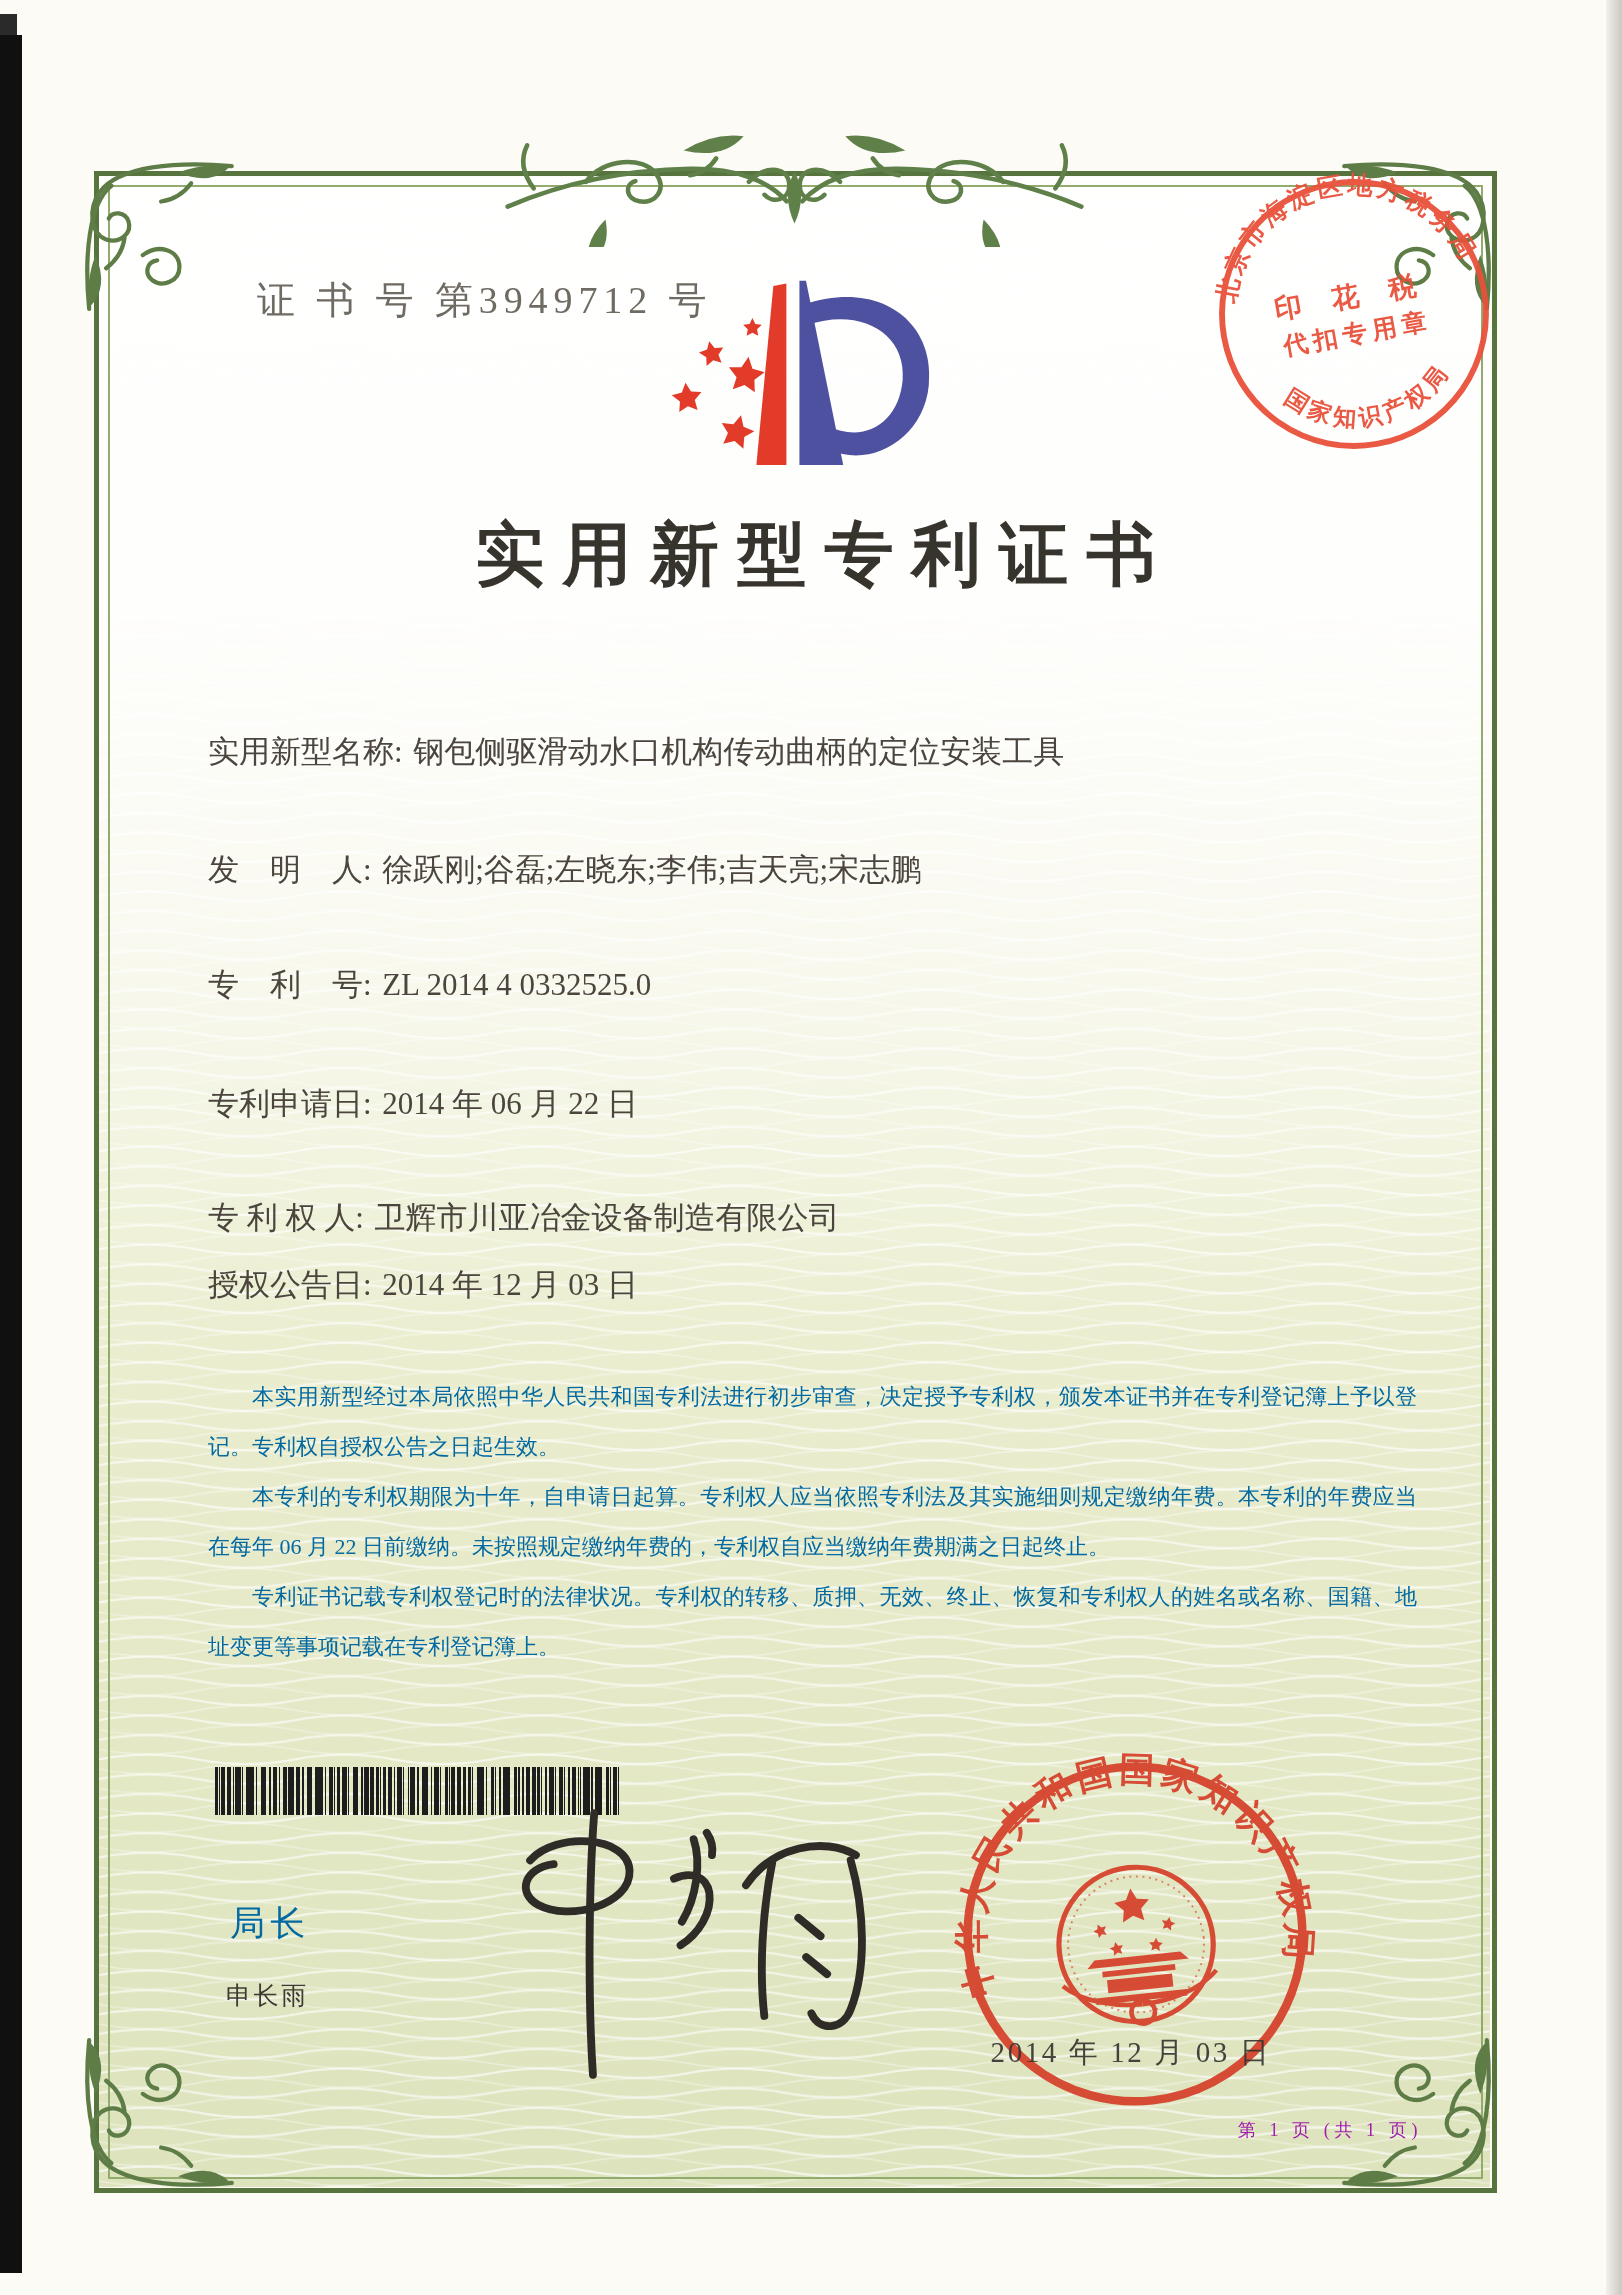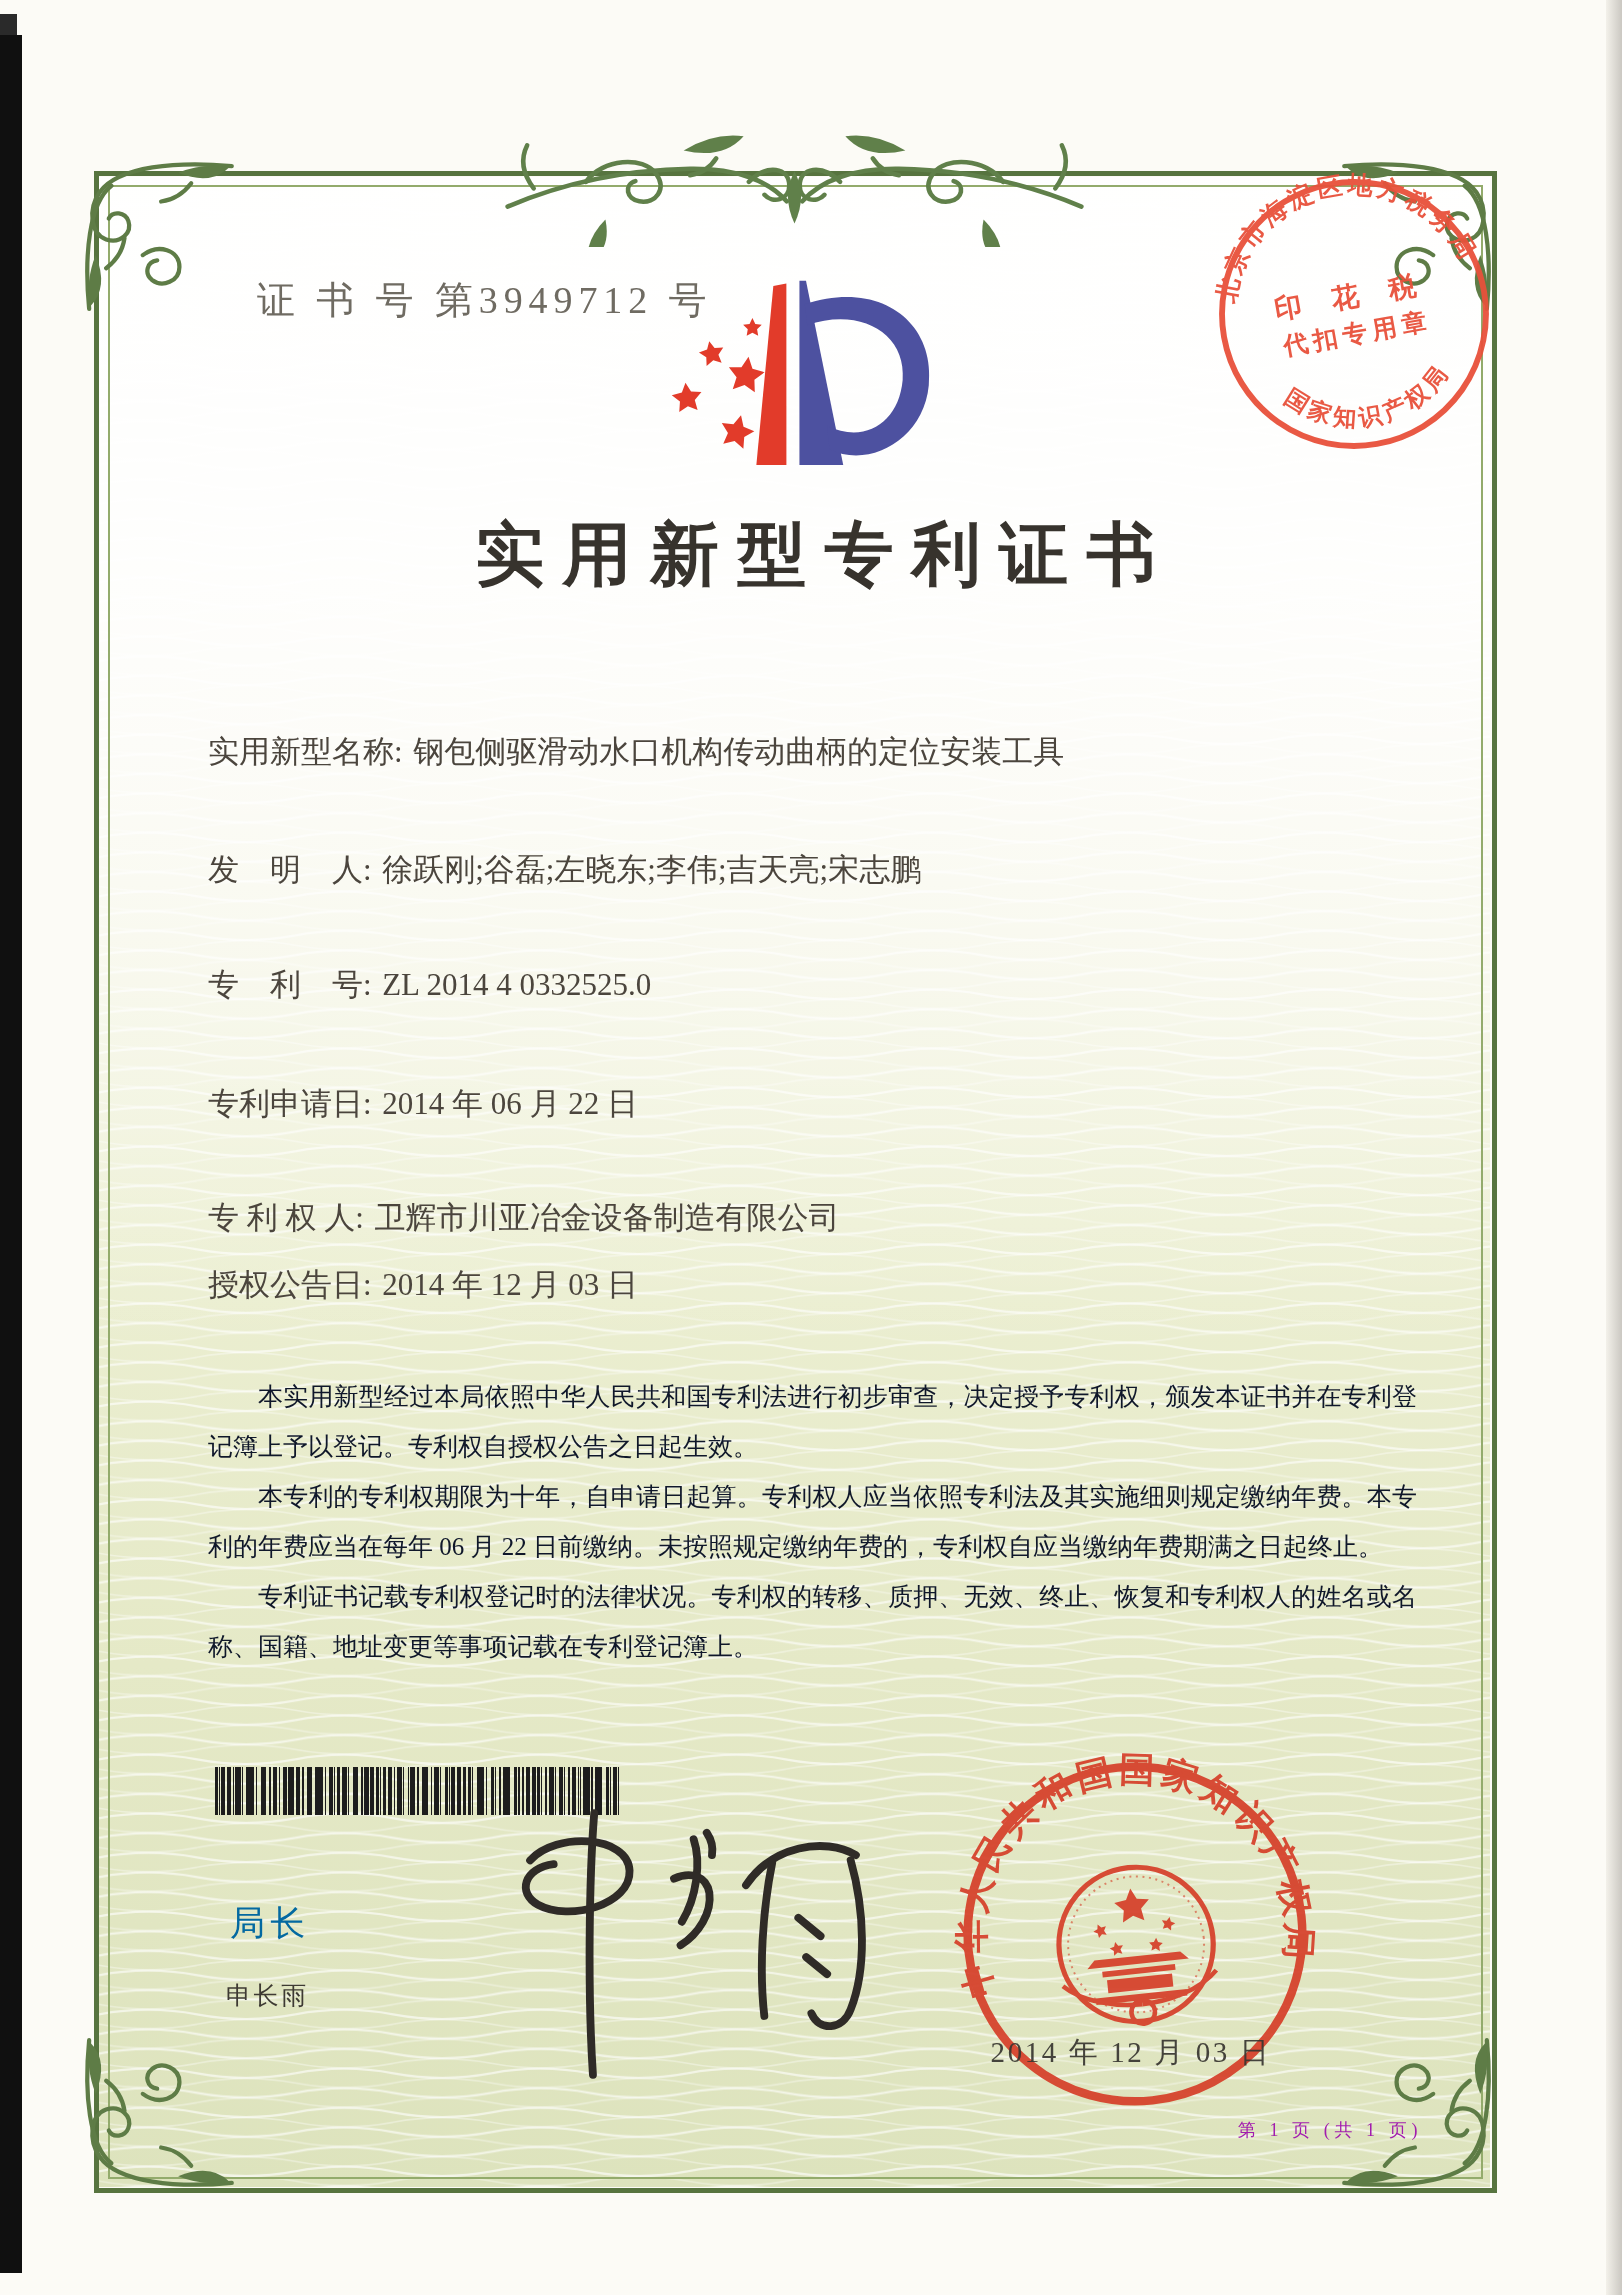--- a/index.html
+++ b/index.html
@@ -21,22 +21,22 @@
   .frame-inner{position:absolute;left:9.2px;top:9.2px;right:9.2px;bottom:9.2px;border:2px solid #93ab6c;}
   .ornament{position:absolute;z-index:4;}
   
   .cert-no{position:absolute;left:229px;top:275px;z-index:10;font-size:38px;letter-spacing:5.9px;color:#6f6b62;margin-left:28px;}
   .logo{position:absolute;left:644px;top:269px;z-index:10;}
   .tax-stamp{position:absolute;left:1207px;top:167px;z-index:20;}
   .title-wrap{position:absolute;left:94px;top:509px;width:1403px;z-index:10;text-align:center;transform:translateX(29px);}
   .title{font-size:69px;font-weight:700;letter-spacing:18.3px;color:#37332d;}
   .field{position:absolute;left:208px;z-index:10;font-size:31px;color:#4b453d;white-space:nowrap;}
   .field .fvalue{margin-left:10.5px;margin-top:39px;}
-  .paras{position:absolute;left:208px;top:1372px;width:1209px;z-index:10;font-size:25px;
-         line-height:50px;color:#0f172a;text-align:justify;}
+  .paras{position:absolute;left:208px;top:1372px;width:1209px;z-index:10;font-size:22px;
+         line-height:50px;color:#0369a1;text-align:justify;}
   .paras p{margin:0;text-indent:2em;}
   .barcode{position:absolute;left:215px;top:1767px;width:404px;height:48px;z-index:10;
     background-image:
       repeating-linear-gradient(90deg,#1d1d1d 0 2.6px,transparent 2.6px 3.9px,#1d1d1d 3.9px 5.2px,transparent 5.2px 8.5px,#1d1d1d 8.5px 9.8px,transparent 9.8px 11.8px,#1d1d1d 11.8px 15.7px,transparent 15.7px 17.7px,#1d1d1d 17.7px 19px,transparent 19px 23px),
       repeating-linear-gradient(90deg,transparent 0 5.9px,#1d1d1d 5.9px 7.8px,transparent 7.8px 13.7px,#1d1d1d 13.7px 15px,transparent 15px 20px,#1d1d1d 20px 24px,transparent 24px 27px);}
   .signer-title{position:absolute;left:230px;top:1900px;z-index:10;font-size:35px;letter-spacing:5.2px;color:#0369a1;}
   .signer-name{position:absolute;left:226px;top:1979px;z-index:10;font-size:25px;letter-spacing:2.6px;color:#3e3a33;}
   .signature{position:absolute;left:432px;top:1800px;z-index:12;}
   .office-seal{position:absolute;left:952px;top:1751px;z-index:20;}
   .issue-date{position:absolute;left:948px;top:2033px;width:366px;z-index:30;text-align:center;

